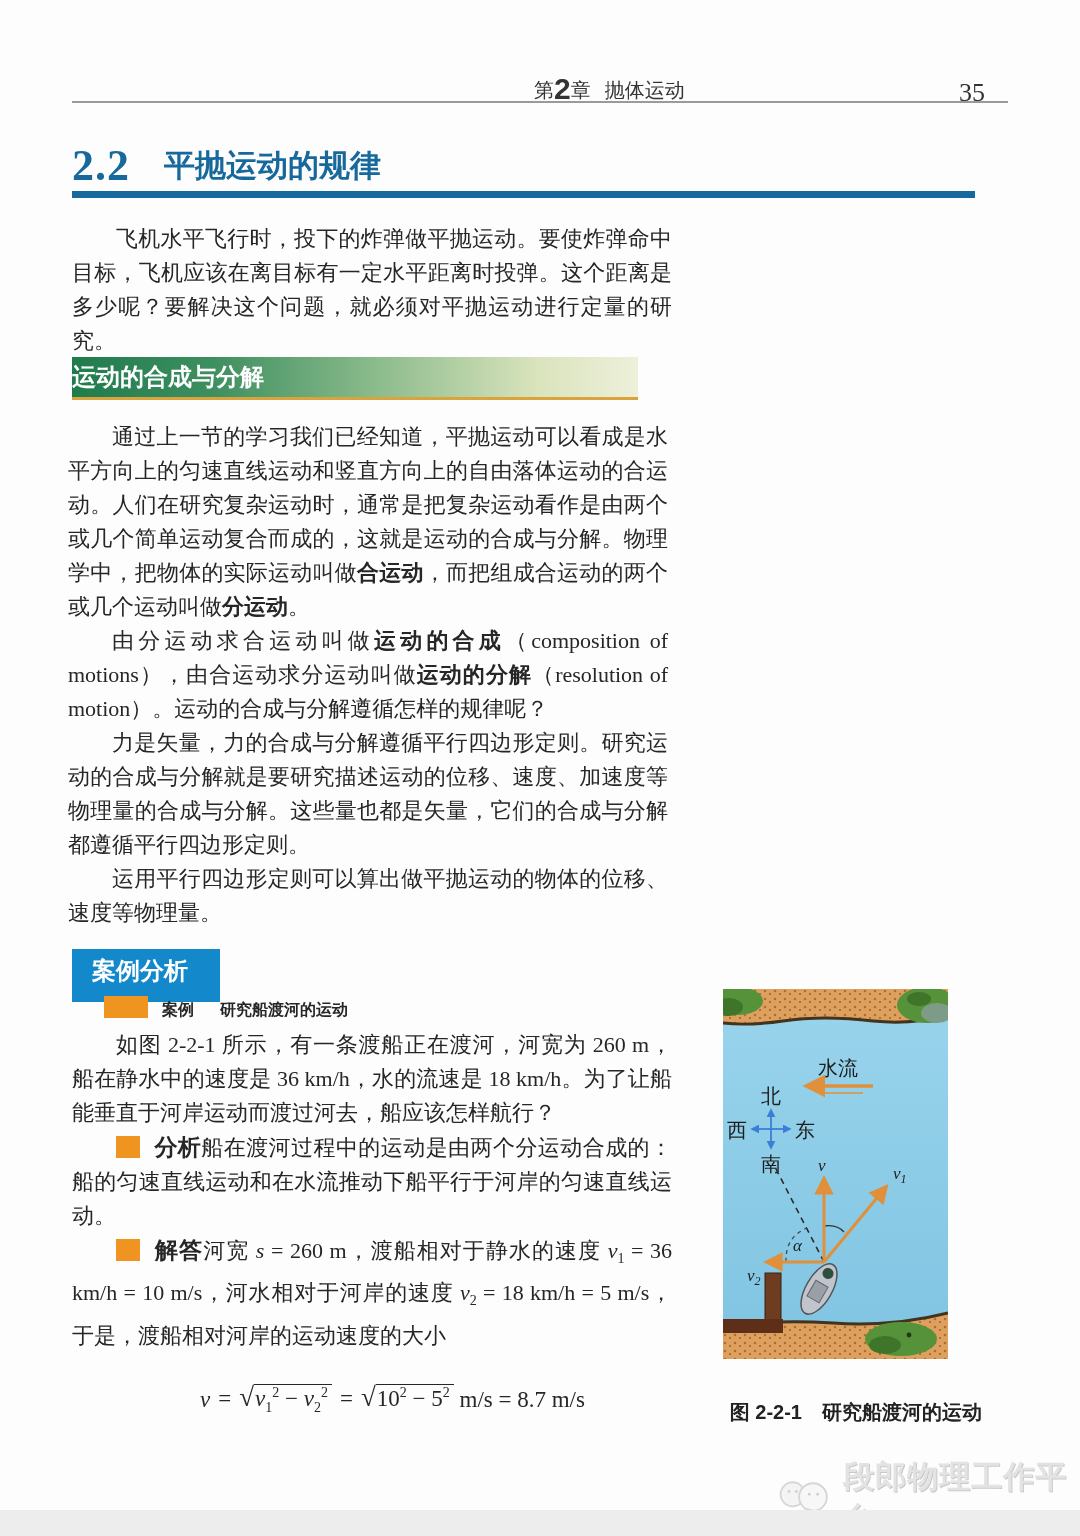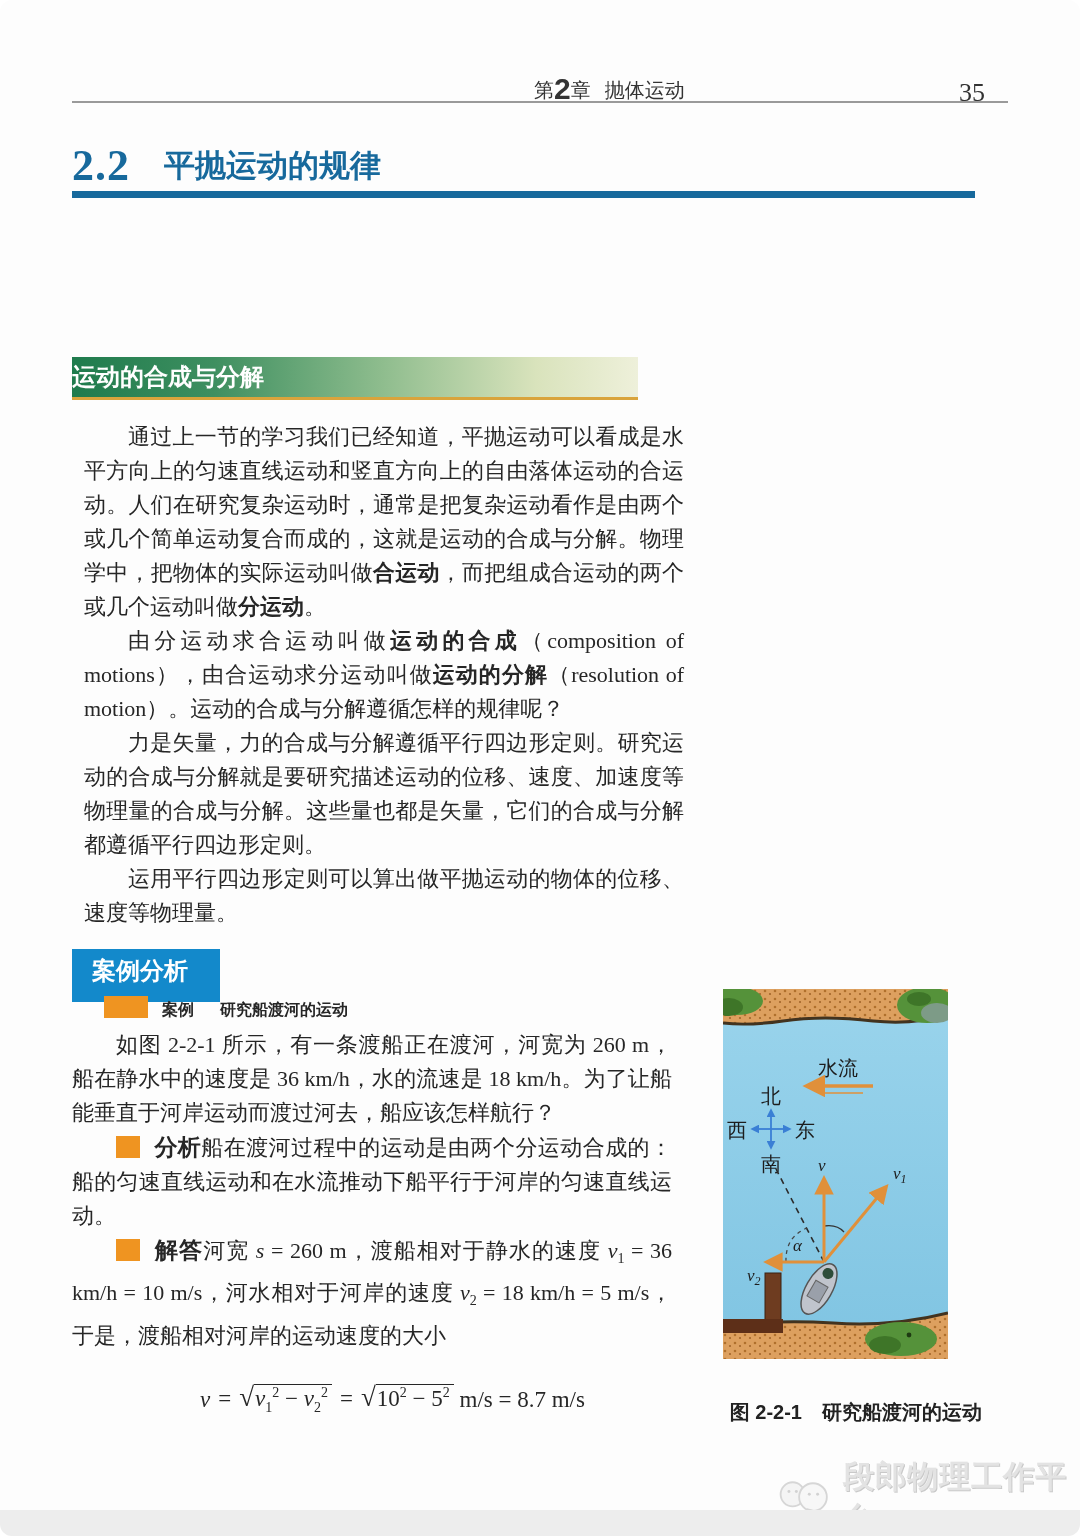--- a/index.html
+++ b/index.html
@@ -1,37 +1,37 @@
 <!DOCTYPE html>
 <html><head>
 <meta charset="utf-8">
 <style>
   html,body{margin:0;padding:0;background:#ffffff;}
   .page{position:relative;width:1080px;height:1536px;background:#fdfdfd;overflow:hidden;
-        font-family:"Liberation Serif","DejaVu Serif",serif;color:#262626;border-radius:12px;}
+        font-family:"Liberation Serif","DejaVu Serif",serif;color:#262626;}
   .hei{font-family:"Liberation Sans","DejaVu Sans",sans-serif;}
 
   
   .running-head{position:absolute;top:72px;left:534px;font-size:20px;color:#333;}
   .running-head .chnum{font-size:30px;font-weight:700;vertical-align:-2px;}
   .running-head .chtitle{margin-left:14px;}
   .pagenum{position:absolute;top:78px;right:95px;font-size:26px;color:#333;}
   .head-rule{position:absolute;top:101px;left:72px;width:936px;height:0;border-top:2px solid #9a9a9a;}
 
   
   .sec-title{position:absolute;top:140px;left:72px;color:#17699c;white-space:nowrap;}
   .sec-title .num{font-size:44px;font-weight:700;letter-spacing:1px;}
   .sec-title .txt{font-size:31px;font-weight:700;margin-left:34px;vertical-align:4px;}
   .sec-rule{position:absolute;top:191px;left:72px;width:903px;height:7px;background:#17699c;}
 
   
   .bodytext{font-size:22px;line-height:34px;text-align:justify;}
   .bodytext p{margin:0;text-indent:2em;}
   .intro{position:absolute;top:222px;left:72px;width:600px;}
-  .mainflow{position:absolute;top:420px;left:84px;width:600px;}
+  .mainflow{position:absolute;top:420px;left:68px;width:600px;}
   b{font-family:"Liberation Sans","DejaVu Sans",sans-serif;font-weight:700;}
   .var{font-style:italic;font-family:"Liberation Serif","DejaVu Serif",serif;}
   sub,sup{font-size:14px;}
 
   
   .banner{position:absolute;top:357px;left:72px;width:566px;height:40px;
           background:linear-gradient(to right,#1f7b4d 0%,#3e8f60 25%,#8fbd8e 55%,#d9e3bc 82%,#eef0da 100%);
           border-bottom:3px solid #d9a43c;color:#fff;font-size:24px;font-weight:700;
           line-height:40px;}
 
@@ -75,20 +75,23 @@
     <span>第</span><span class="chnum">2</span><span>章</span><span class="chtitle">抛体运动</span>
   </div>
   <div class="pagenum">35</div>
   <div class="head-rule"></div>
 
   <div class="sec-title">
     <span class="num">2.2</span><span class="txt hei">平抛运动的规律</span>
   </div>
   <div class="sec-rule"></div>
 
+  <div class="intro bodytext">
+    <p>飞机水平飞行时，投下的炸弹做平抛运动。要使炸弹命中目标，飞机应该在离目标有一定水平距离时投弹。这个距离是多少呢？要解决这个问题，就必须对平抛运动进行定量的研究。</p>
+  </div>
 
   <div class="banner hei">运动的合成与分解</div>
 
   <div class="mainflow bodytext">
     <p><span>通过上一节的学习我们已经知道，平抛运动可以看成是水平方向上的匀速直线运动和竖直方向上的自由落体运动的合运动。人们在研究复杂运动时，通常是把复杂运动看作是由两个或几个简单运动复合而成的，这就是运动的合成与分解。物理学中，把物体的实际运动叫做</span><b>合运动</b><span>，而把组成合运动的两个或几个运动叫做</span><b>分运动</b><span>。</span></p>
     <p><span>由分运动求合运动叫做</span><b>运动的合成</b><span>（composition of motions），由合运动求分运动叫做</span><b>运动的分解</b><span>（resolution of motion）。运动的合成与分解遵循怎样的规律呢？</span></p>
     <p><span>力是矢量，力的合成与分解遵循平行四边形定则。研究运动的合成与分解就是要研究描述运动的位移、速度、加速度等物理量的合成与分解。这些量也都是矢量，它们的合成与分解都遵循平行四边形定则。</span></p>
     <p><span>运用平行四边形定则可以算出做平抛运动的物体的位移、速度等物理量。</span></p>
   </div>
 

